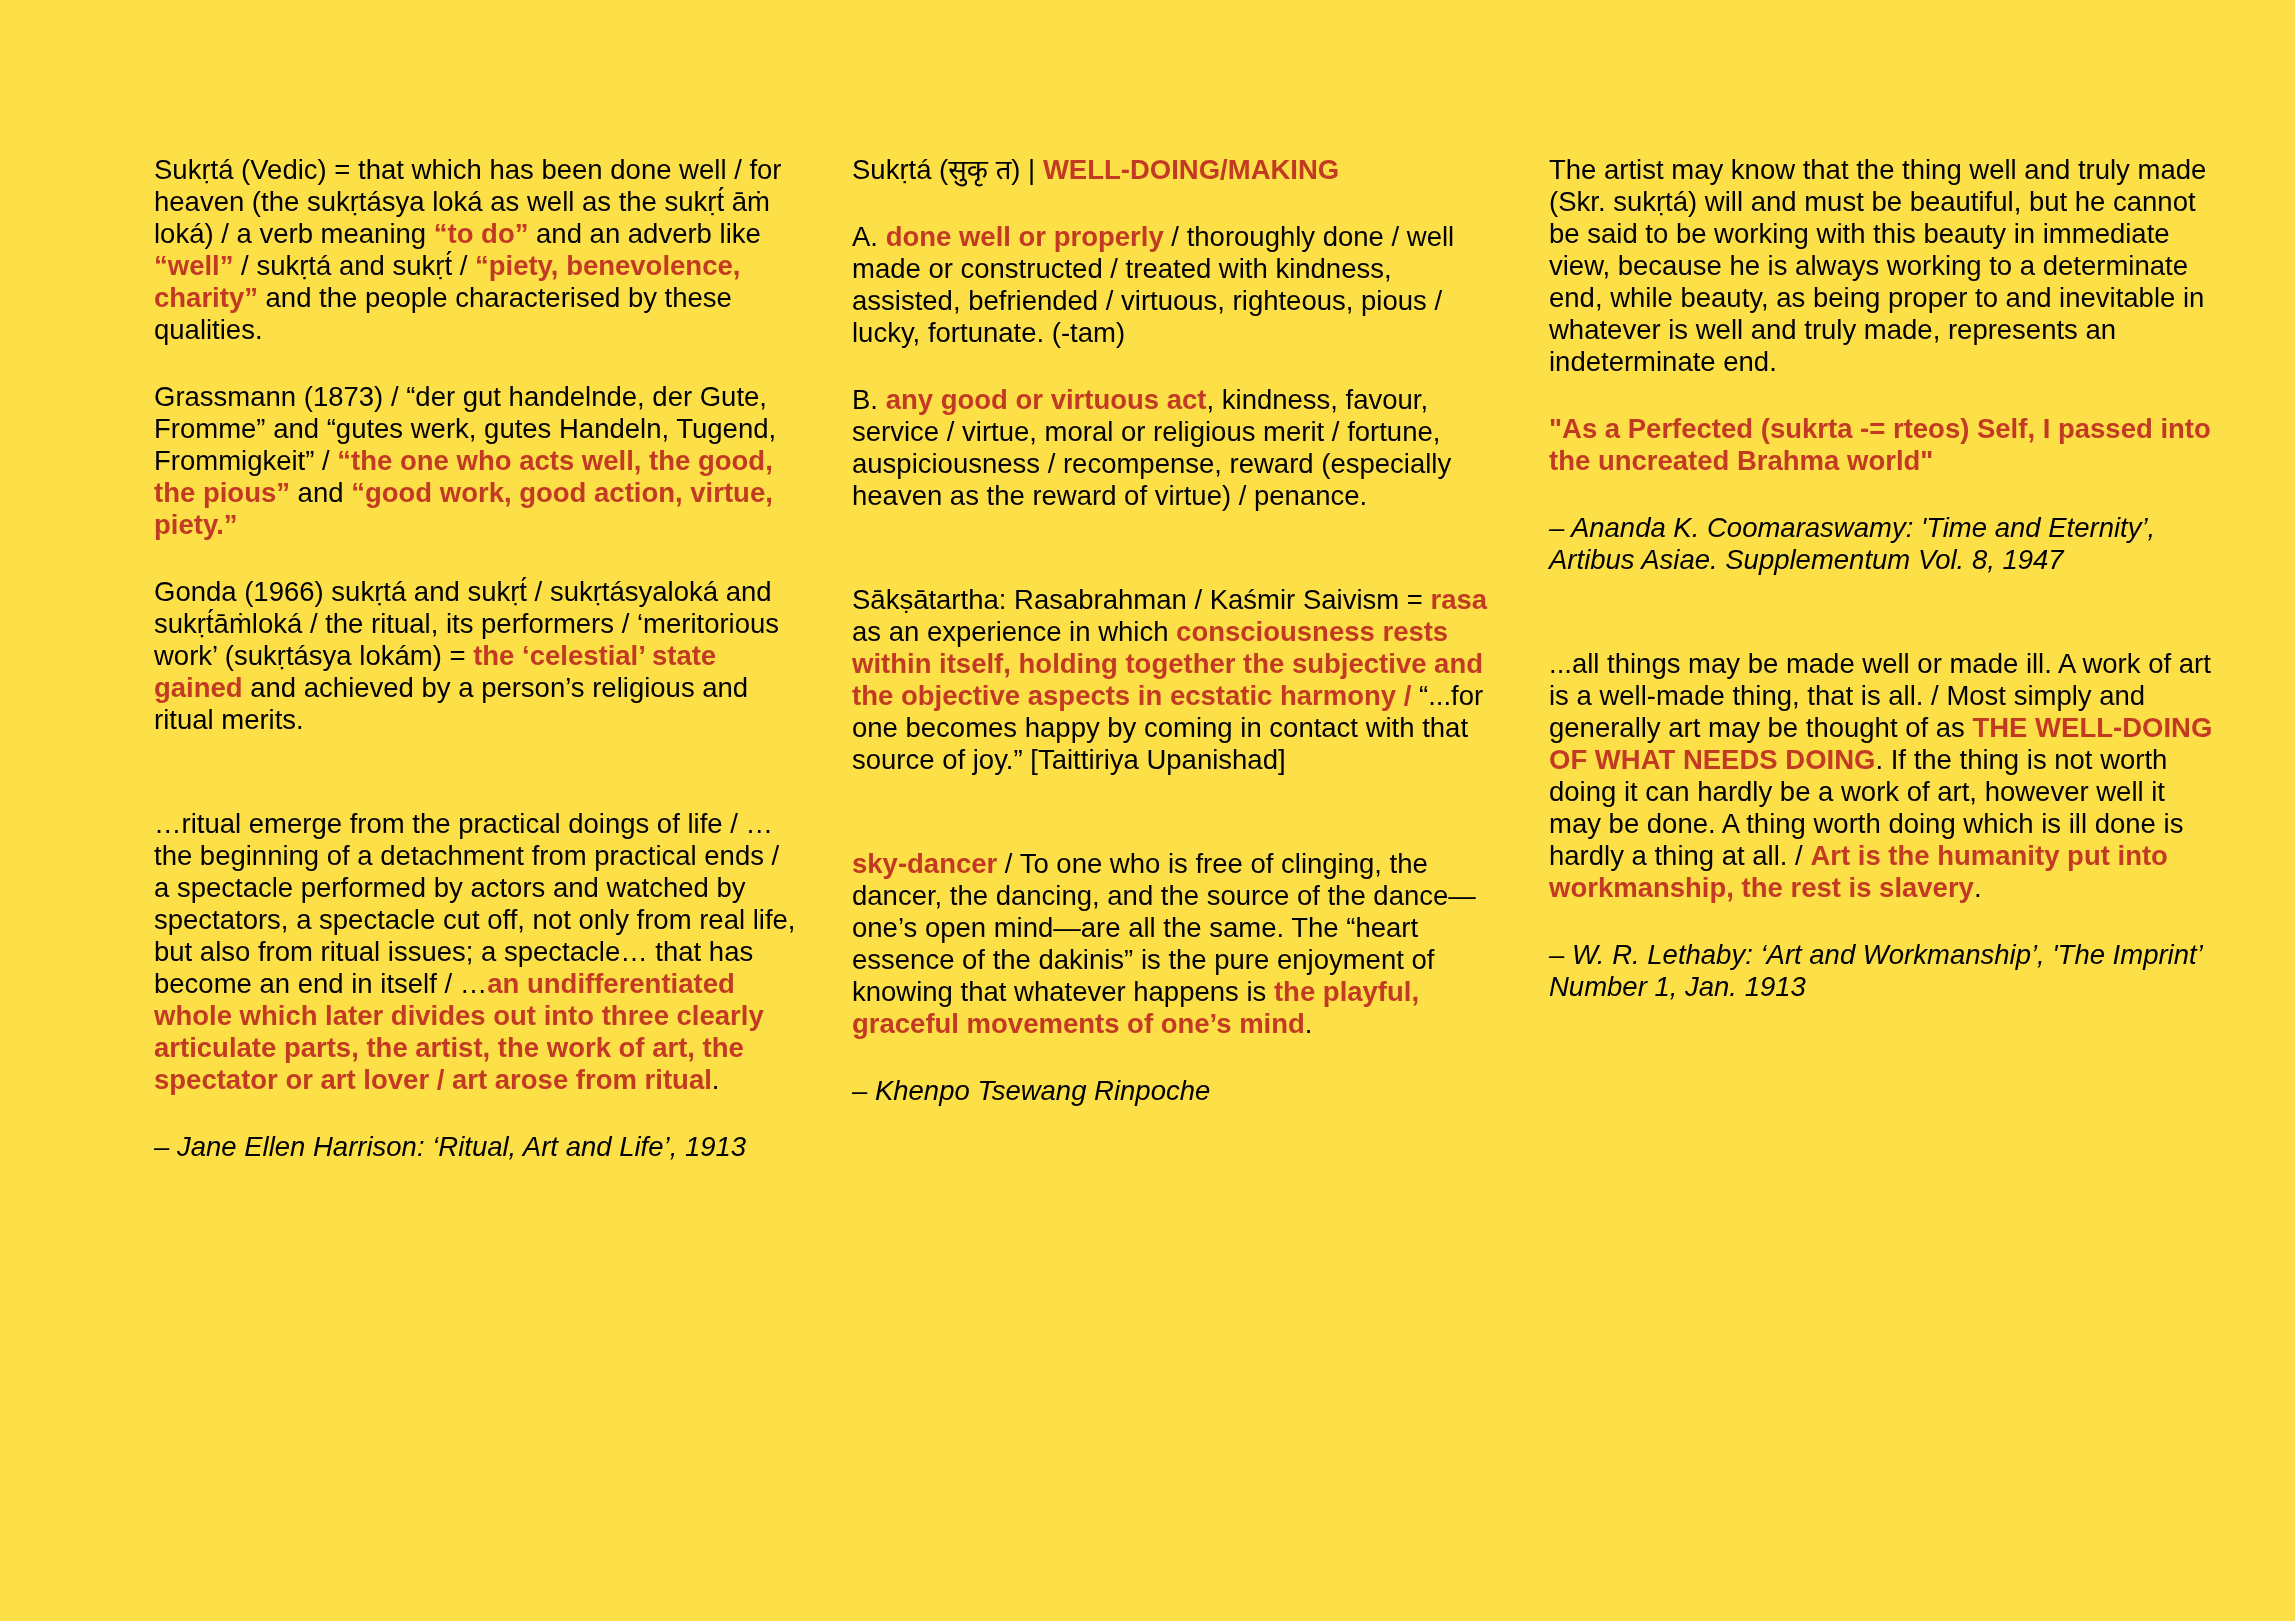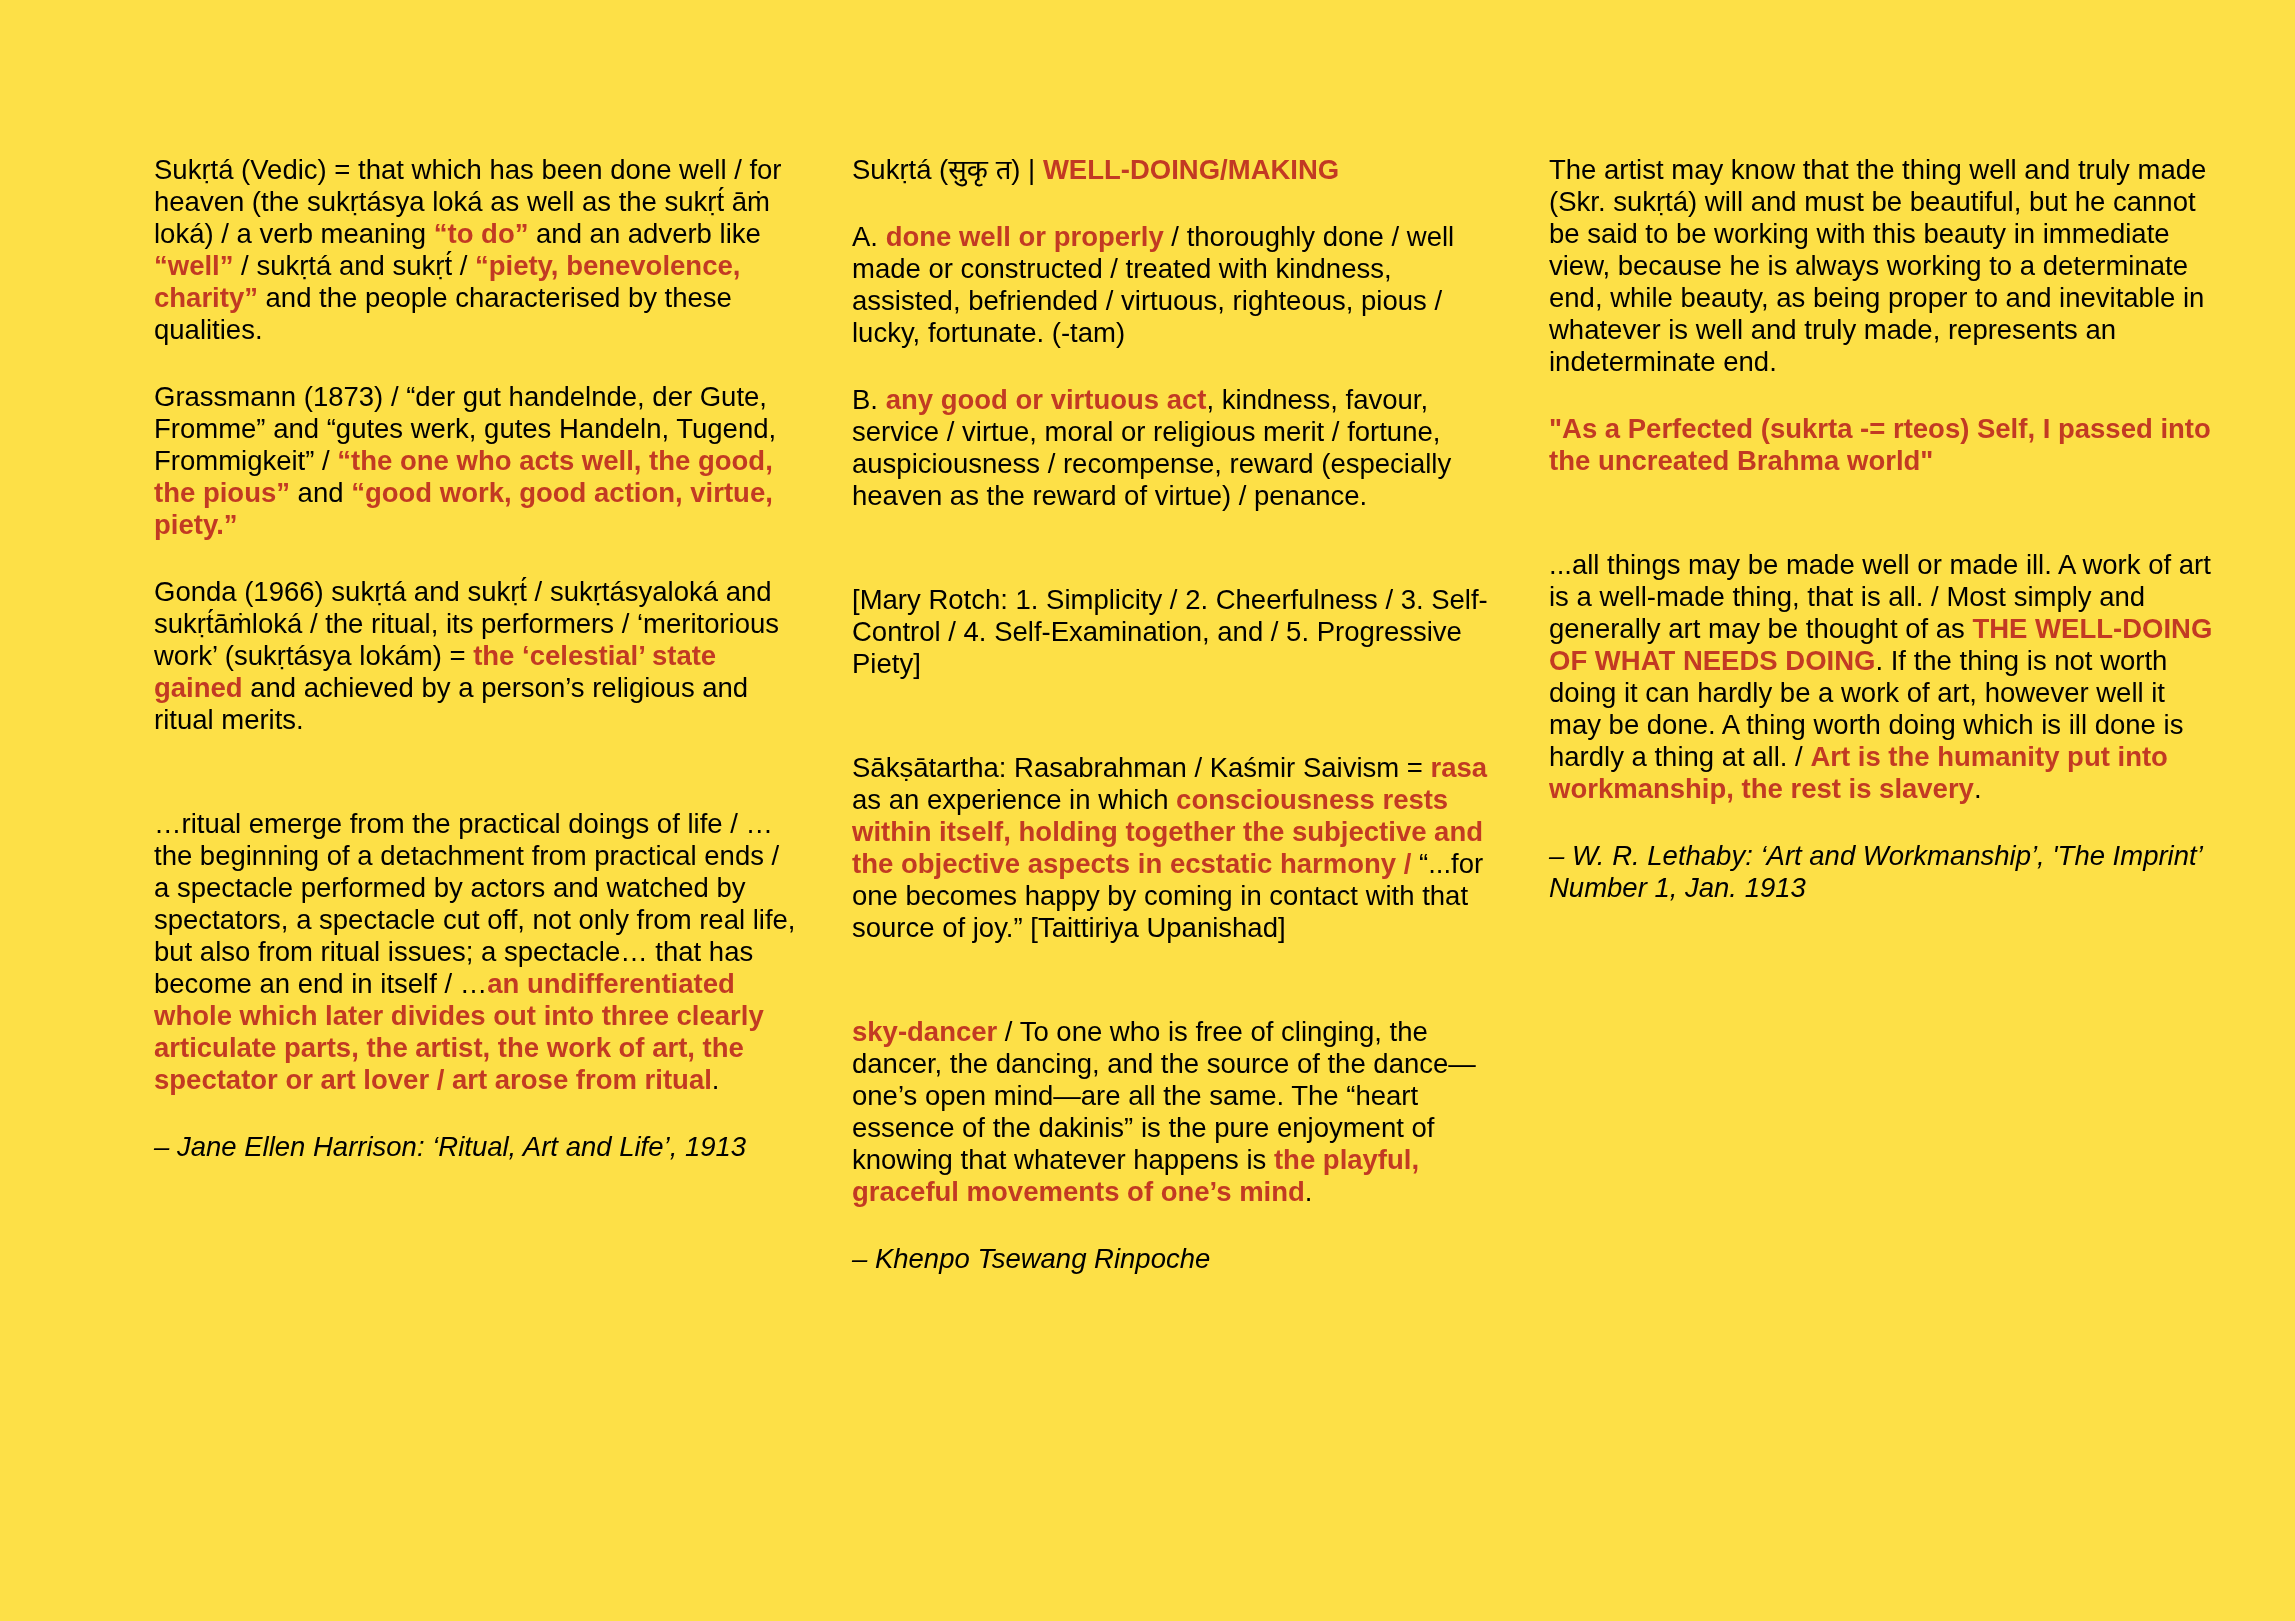--- a/index.html
+++ b/index.html
@@ -43,25 +43,25 @@
       <p class="para"><span class="run-black">Sukṛtá (Vedic) = that which has been done well / for heaven (the sukṛtásya loká as well as the sukṛt́ āṁ loká) / a verb meaning </span><span class="run-red">“to do”</span><span class="run-black"> and an adverb like </span><span class="run-red">“well”</span><span class="run-black"> / sukṛtá and sukṛt́ / </span><span class="run-red">“piety, benevolence, charity”</span><span class="run-black"> and the people characterised by these qualities.</span></p>
       <p class="para gap1"><span class="run-black">Grassmann (1873) / “der gut handelnde, der Gute, Fromme” and “gutes werk, gutes Handeln, Tugend, Frommigkeit” / </span><span class="run-red">“the one who acts well, the good, the pious”</span><span class="run-black"> and </span><span class="run-red">“good work, good action, virtue, piety.”</span></p>
       <p class="para gap1"><span class="run-black">Gonda (1966) sukṛtá and sukṛt́ / sukṛtásyaloká and sukṛt́āṁloká / the ritual, its performers / ‘meritorious work’ (sukṛtásya lokám) = </span><span class="run-red">the ‘celestial’ state gained</span><span class="run-black"> and achieved by a person’s religious and ritual merits.</span></p>
       <p class="para gap2"><span class="run-black">…ritual emerge from the practical doings of life / …the beginning of a detachment from practical ends / a spectacle performed by actors and watched by spectators, a spectacle cut off, not only from real life, but also from ritual issues; a spectacle… that has become an end in itself / …</span><span class="run-red">an undifferentiated whole which later divides out into three clearly articulate parts, the artist, the work of art, the spectator or art lover / art arose from ritual</span><span class="run-black">.</span></p>
       <p class="para gap1 italic"><span class="run-black">– Jane Ellen Harrison: ‘Ritual, Art and Life’, 1913</span></p>
     </div>
   <div class="column col-2">
       <p class="para"><span class="run-black">Sukṛtá (सुकृ त) | </span><span class="run-red">WELL-DOING/MAKING</span></p>
       <p class="para gap1"><span class="run-black">A. </span><span class="run-red">done well or properly</span><span class="run-black"> / thoroughly done / well made or constructed / treated with kindness, assisted, befriended / virtuous, righteous, pious / lucky, fortunate. (-tam)</span></p>
       <p class="para gap1"><span class="run-black">B. </span><span class="run-red">any good or virtuous act</span><span class="run-black">, kindness, favour, service / virtue, moral or religious merit / fortune, auspiciousness / recompense, reward (especially heaven as the reward of virtue) / penance.</span></p>
-      <p class="para gap2"><span class="run-black">[Mary Rotch: 1. Simplicity / 2. Cheerfulness / 3. Self-Control / 4. Self-Examination, and / 5. Progressive Piety]</span></p>
       <p class="para gap2"><span class="run-black">Sākṣātartha: Rasabrahman / Kaśmir Saivism = </span><span class="run-red">rasa</span><span class="run-black"> as an experience in which </span><span class="run-red">consciousness rests within itself, holding together the subjective and the objective aspects in ecstatic harmony / </span><span class="run-black">“...for one becomes happy by coming in contact with that source of joy.” [Taittiriya Upanishad]</span></p>
       <p class="para gap2"><span class="run-red">sky-dancer</span><span class="run-black"> / To one who is free of clinging, the dancer, the dancing, and the source of the dance—one’s open mind—are all the same. The “heart essence of the dakinis” is the pure enjoyment of knowing that whatever happens is </span><span class="run-red">the playful, graceful movements of one’s mind</span><span class="run-black">.</span></p>
       <p class="para gap1 italic"><span class="run-black">– Khenpo Tsewang Rinpoche</span></p>
     </div>
   <div class="column col-3">
       <p class="para"><span class="run-black">The artist may know that the thing well and truly made (Skr. sukṛtá) will and must be beautiful, but he cannot be said to be working with this beauty in immediate view, because he is always working to a determinate end, while beauty, as being proper to and inevitable in whatever is well and truly made, represents an indeterminate end.</span></p>
       <p class="para gap1"><span class="run-red">"As a Perfected (sukrta -= rteos) Self, I passed into the uncreated Brahma world"</span></p>
+      <p class="para gap1 italic"><span class="run-black">– Ananda K. Coomaraswamy: 'Time and Eternity’, Artibus Asiae. Supplementum Vol. 8, 1947</span></p>
       <p class="para gap2"><span class="run-black">...all things may be made well or made ill. A work of art is a well-made thing, that is all. / Most simply and generally art may be thought of as </span><span class="run-red">THE WELL-DOING OF WHAT NEEDS DOING</span><span class="run-black">. If the thing is not worth doing it can hardly be a work of art, however well it may be done. A thing worth doing which is ill done is hardly a thing at all. / </span><span class="run-red">Art is the humanity put into workmanship, the rest is slavery</span><span class="run-black">.</span></p>
       <p class="para gap1 italic"><span class="run-black">– W. R. Lethaby: ‘Art and Workmanship’, 'The Imprint’ Number 1, Jan. 1913</span></p>
     </div>
 </div>
 
 
 </body></html>

